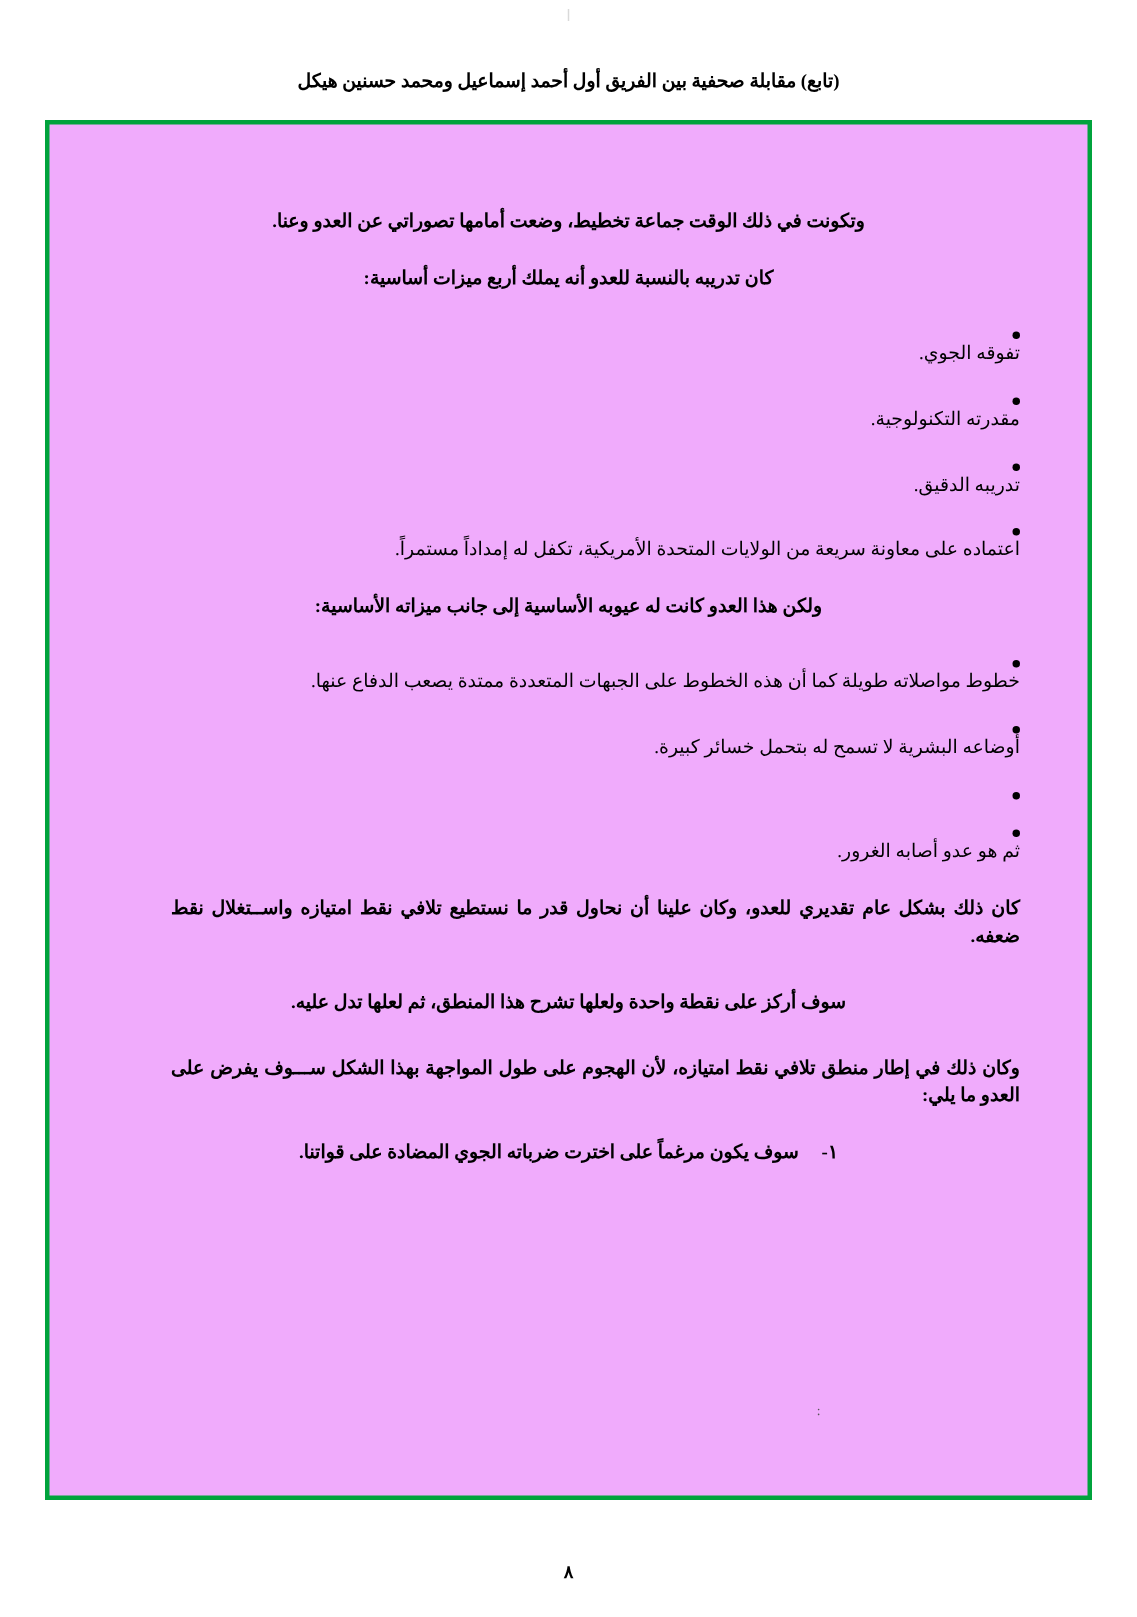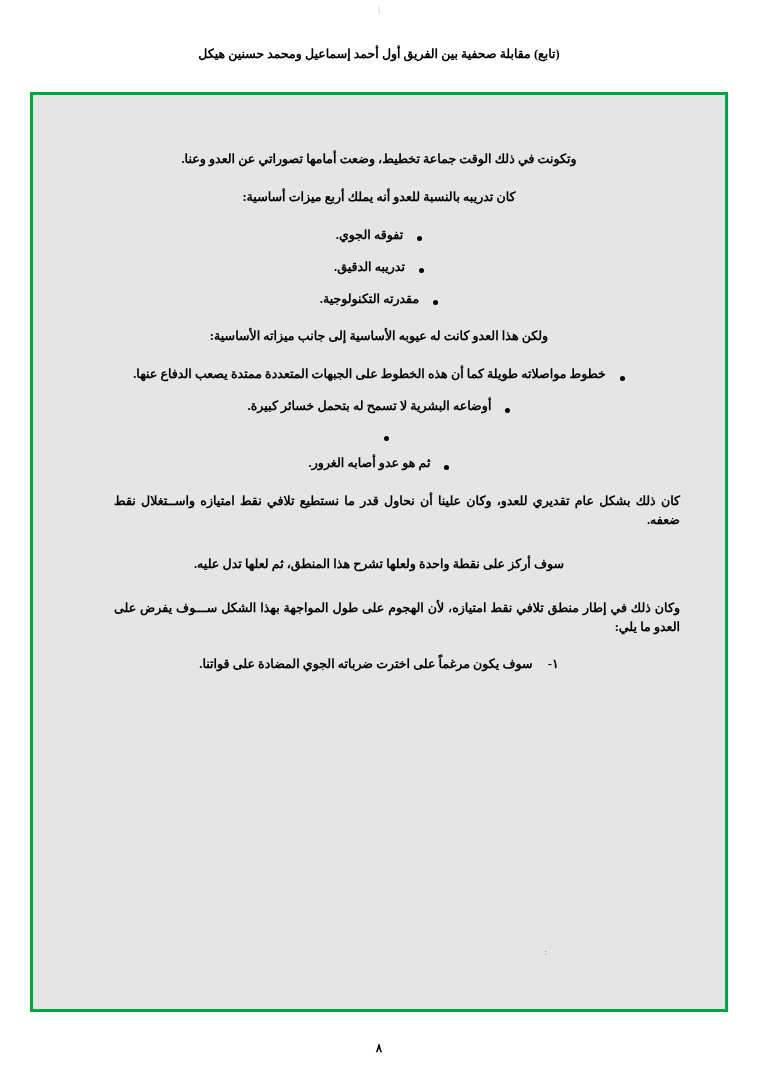--- a/index.html
+++ b/index.html
@@ -27,27 +27,27 @@
     left: 0;
     right: 0;
     text-align: center;
     font-size: 12.5px;
     font-weight: bold;
     direction: rtl;
     font-family: "Liberation Serif", "DejaVu Serif", serif;
   }
   .frame {
     position: absolute;
-    top: 92px;
+    top: 80px;
     left: 30px;
     width: 698px;
     height: 920px;
     border: 3px solid #00a33c;
     box-sizing: border-box;
-    background: #e5e5e5;
+    background: #f0abfc;
   }
   .content {
     position: absolute;
     top: 55px;
     right: 45px;
     left: 45px;
     direction: rtl;
     text-align: right;
   }
   p.para {
@@ -63,27 +63,27 @@
     margin-left: 36px;
   }
   .bullets {
     margin: 0;
     padding: 0;
     list-style: none;
   }
   .bullets li {
     margin: 0 0 13px 0;
     font-size: 12.6px;
-    font-weight: bold;
+    font-weight: normal;
     line-height: 1.5;
     position: relative;
     display: flex;
-    flex-direction: row;
+    flex-direction: column;
     justify-content: center;
-    align-items: center;
+    align-items: flex-start;
   }
   .bullets li .dot {
     display: inline-block;
     width: 5px;
     height: 5px;
     background: #000;
     border-radius: 50%;
     margin-top: 7px;
     margin-left: 14px;
     flex: 0 0 auto;
@@ -149,25 +149,29 @@
 
       <div class="spacer-sm"></div>
 
       <ul class="bullets">
         <li>
           <span class="dot"></span>
           <span class="btext">تفوقه الجوي.</span>
         </li>
         <li>
           <span class="dot"></span>
+          <span class="btext">مقدرته التكنولوجية.</span>
+        </li>
+        <li>
+          <span class="dot"></span>
           <span class="btext">تدريبه الدقيق.</span>
         </li>
         <li>
           <span class="dot"></span>
-          <span class="btext">مقدرته التكنولوجية.</span>
+          <span class="btext">اعتماده على معاونة سريعة من الولايات المتحدة الأمريكية، تكفل له إمداداً مستمراً.</span>
         </li>
       </ul>
 
       <div class="spacer-sm"></div>
 
       <p class="para">ولكن هذا العدو كانت له عيوبه الأساسية إلى جانب ميزاته الأساسية:</p>
 
       <div class="spacer-sm"></div>
 
       <ul class="bullets">

